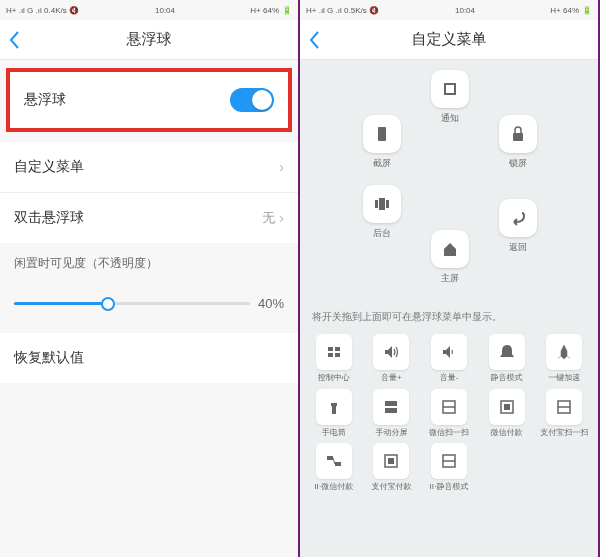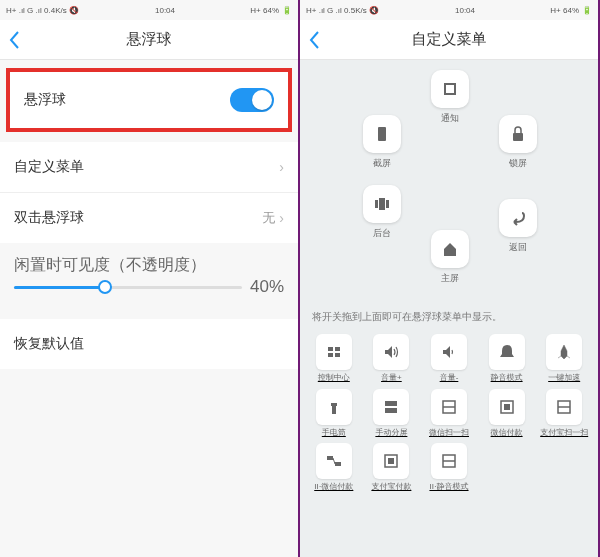--- a/index.html
+++ b/index.html
@@ -16,33 +16,33 @@
   .content { flex: 1; overflow: hidden; }
   .redbox { margin: 8px 6px; border: 4px solid #e4302b; background: #fff; }
   .row { display: flex; align-items: center; justify-content: space-between; padding: 16px 14px; background: #fff; font-size: 14px; color: #333; }
   .row.sep { border-bottom: 1px solid #eee; }
   .section { background: #fff; margin-top: 10px; }
   .row .value { color: #999; font-size: 13px; display: flex; align-items: center; gap: 4px; }
   .chevron { color: #bbb; font-size: 14px; }
   .toggle { width: 44px; height: 24px; background: #2196f3; border-radius: 12px; position: relative; }
   .toggle .knob { width: 20px; height: 20px; background: #fff; border-radius: 50%; position: absolute; right: 2px; top: 2px; box-shadow: 0 1px 2px rgba(0,0,0,0.2); }
   .slider-section { background: #f7f7f7; padding: 12px 14px; }
-  .slider-label { font-size: 16px; color: #666; margin-bottom: 1px; }
+  .slider-label { font-size: 12px; color: #666; margin-bottom: 24px; }
   .slider-row { display: flex; align-items: center; gap: 8px; }
   .slider-track { flex: 1; height: 3px; background: #ddd; position: relative; border-radius: 2px; }
   .slider-fill { position: absolute; left: 0; top: 0; height: 3px; background: #2196f3; width: 40%; border-radius: 2px; }
   .slider-thumb { position: absolute; left: 40%; top: 50%; transform: translate(-50%,-50%); width: 14px; height: 14px; background: #fff; border: 2px solid #2196f3; border-radius: 50%; }
-  .slider-val { font-size: 17px; color: #666; }
+  .slider-val { font-size: 13px; color: #666; }
   
   .menu-grid { position: relative; height: 240px; background: #eceff0; }
   .menu-item { position: absolute; display: flex; flex-direction: column; align-items: center; gap: 4px; width: 60px; }
   .menu-icon { width: 38px; height: 38px; background: #fff; border-radius: 10px; display: flex; align-items: center; justify-content: center; box-shadow: 0 1px 3px rgba(0,0,0,0.15); }
   .menu-label { font-size: 9px; color: #666; font-family: Liberation Mono, monospace; }
   .instruction { font-size: 10px; color: #777; padding: 10px 12px 6px; background: #eceff0; }
-  .toggle-grid { display: grid; grid-template-columns: repeat(5, 1fr); gap: 6px 2px; padding: 4px 6px 10px; background: #eceff0; text-decoration: underline; }
+  .toggle-grid { display: grid; grid-template-columns: repeat(5, 1fr); gap: 6px 2px; padding: 4px 6px 10px; background: #eceff0; }
   .toggle-item { display: flex; flex-direction: column; align-items: center; gap: 3px; }
   .toggle-icon { width: 36px; height: 36px; background: #fff; border-radius: 6px; display: flex; align-items: center; justify-content: center; box-shadow: 0 1px 2px rgba(0,0,0,0.1); }
   .toggle-label { font-size: 8px; color: #666; text-align: center; line-height: 1.2; }
   svg { display: block; }
   .ic { fill: #666; }
 </style>
 </head>
 <body>
 
 <div class="container">

